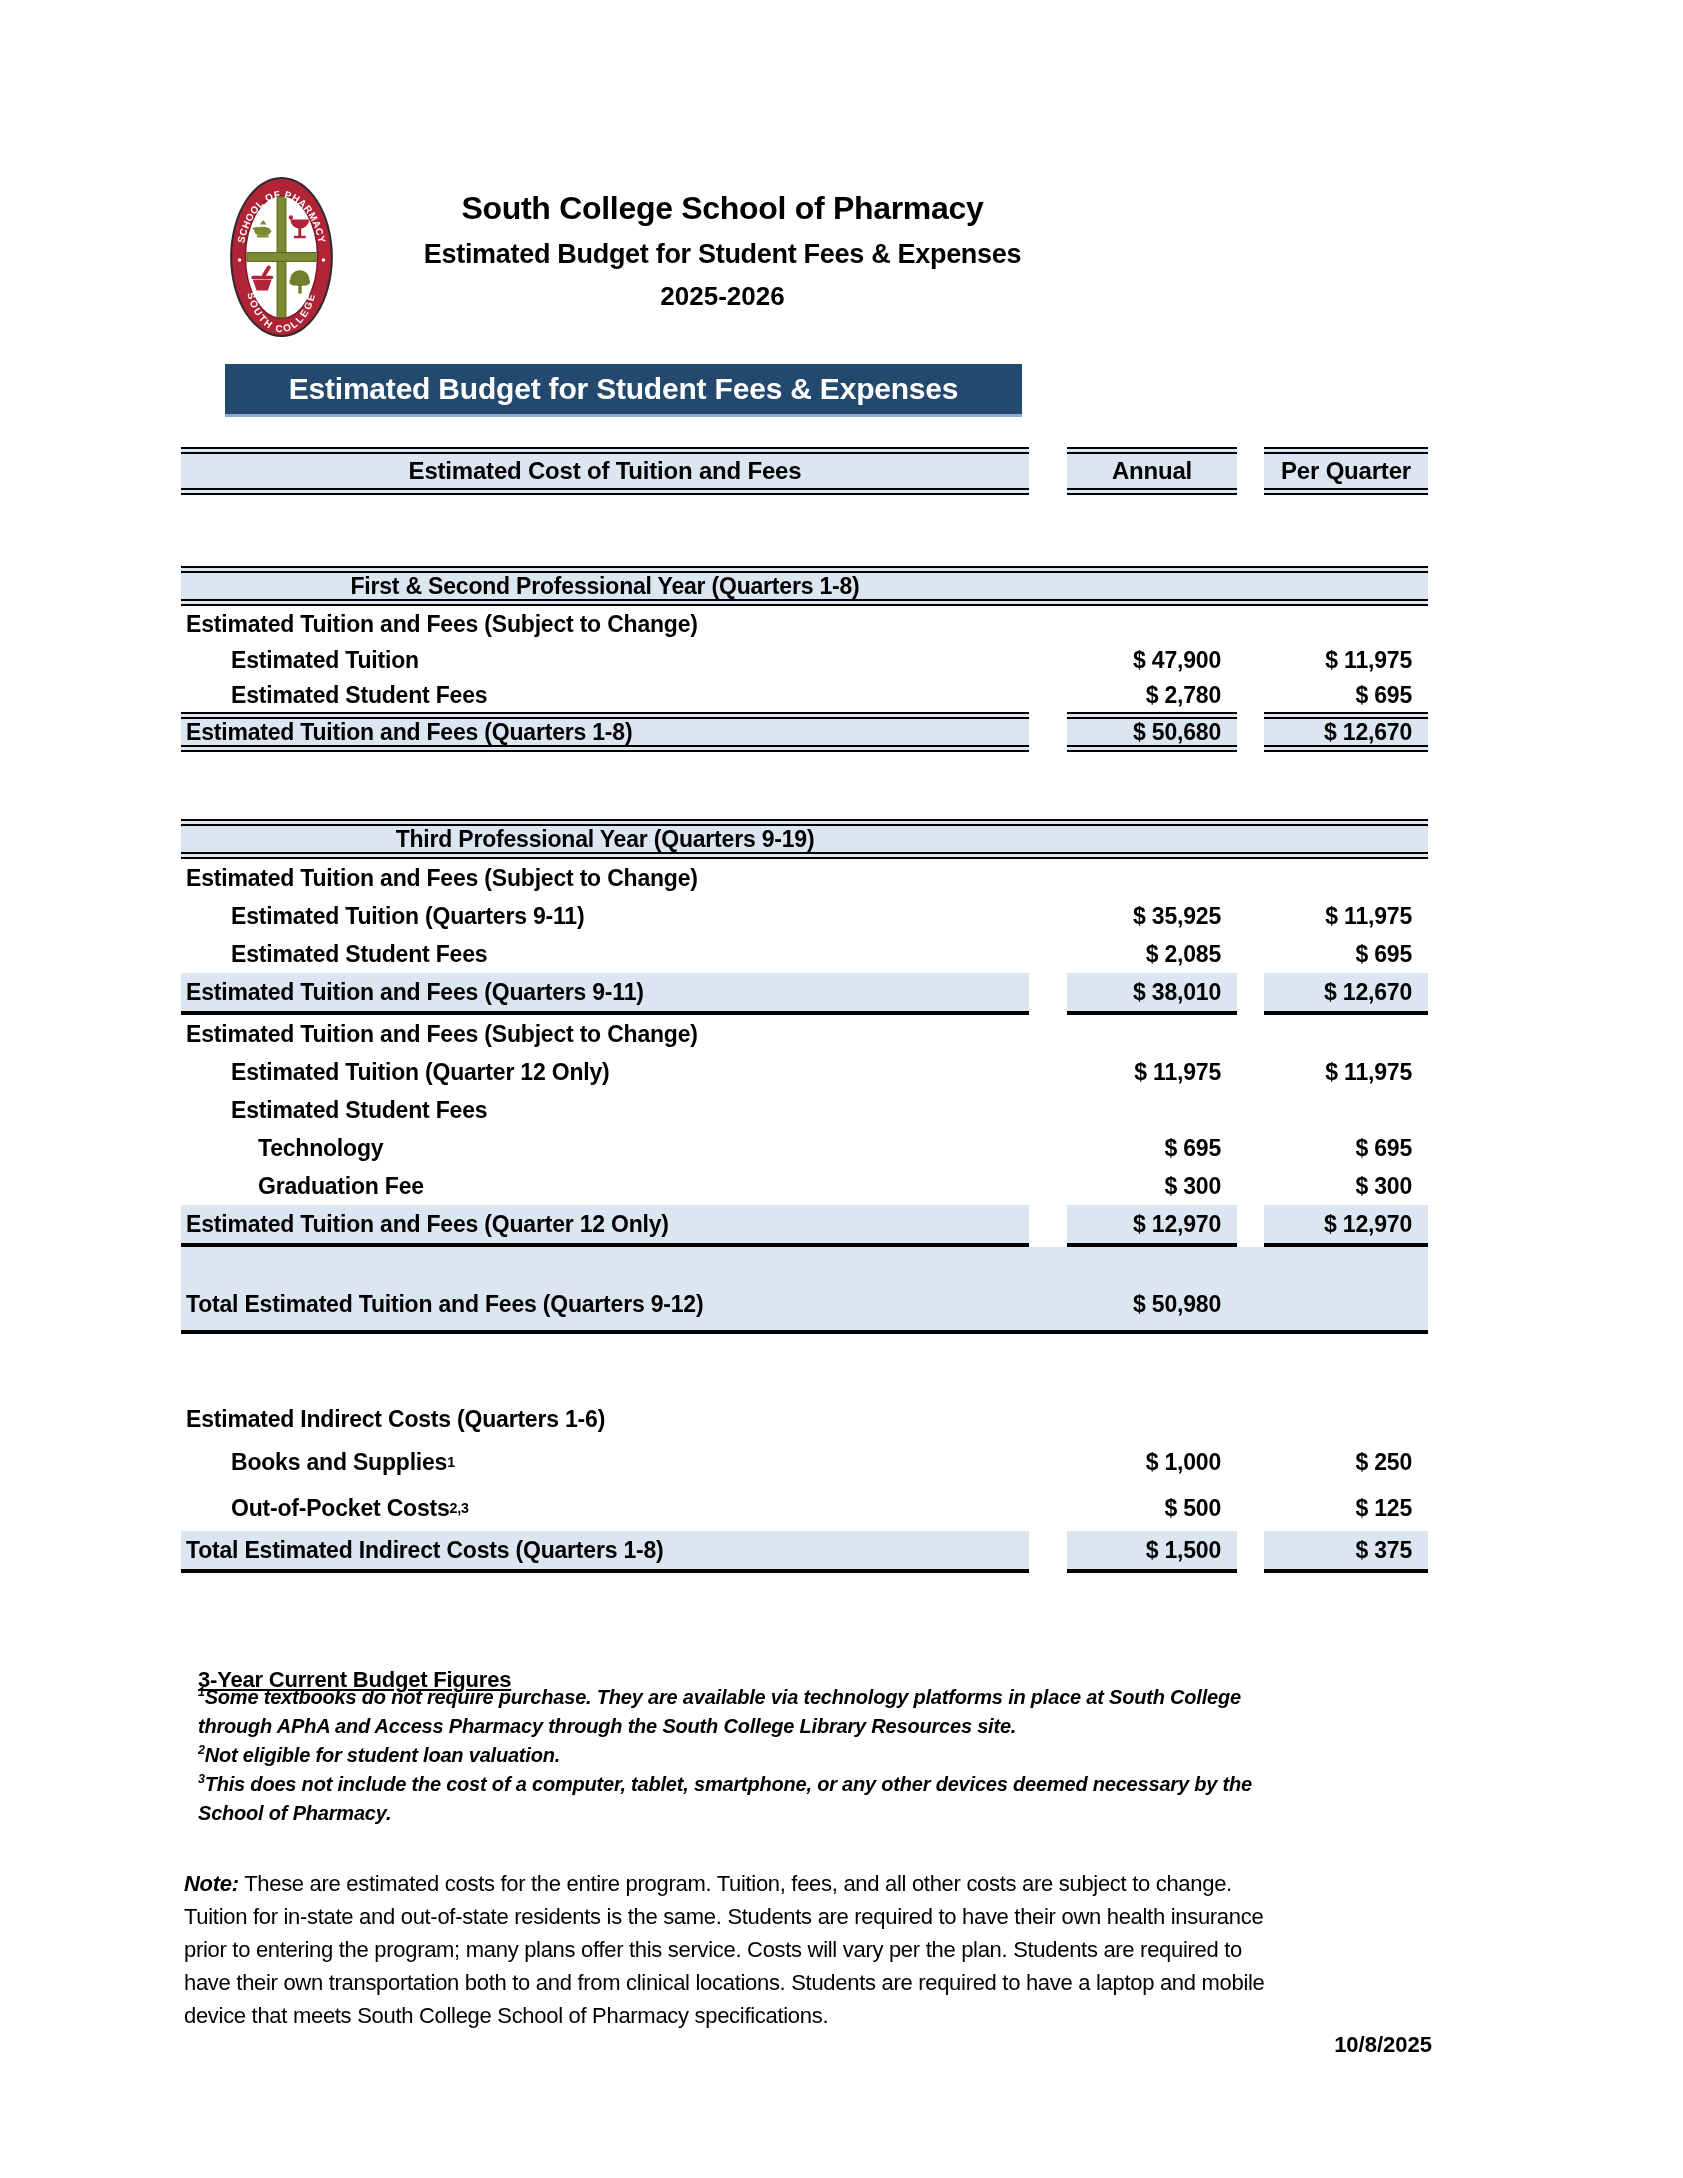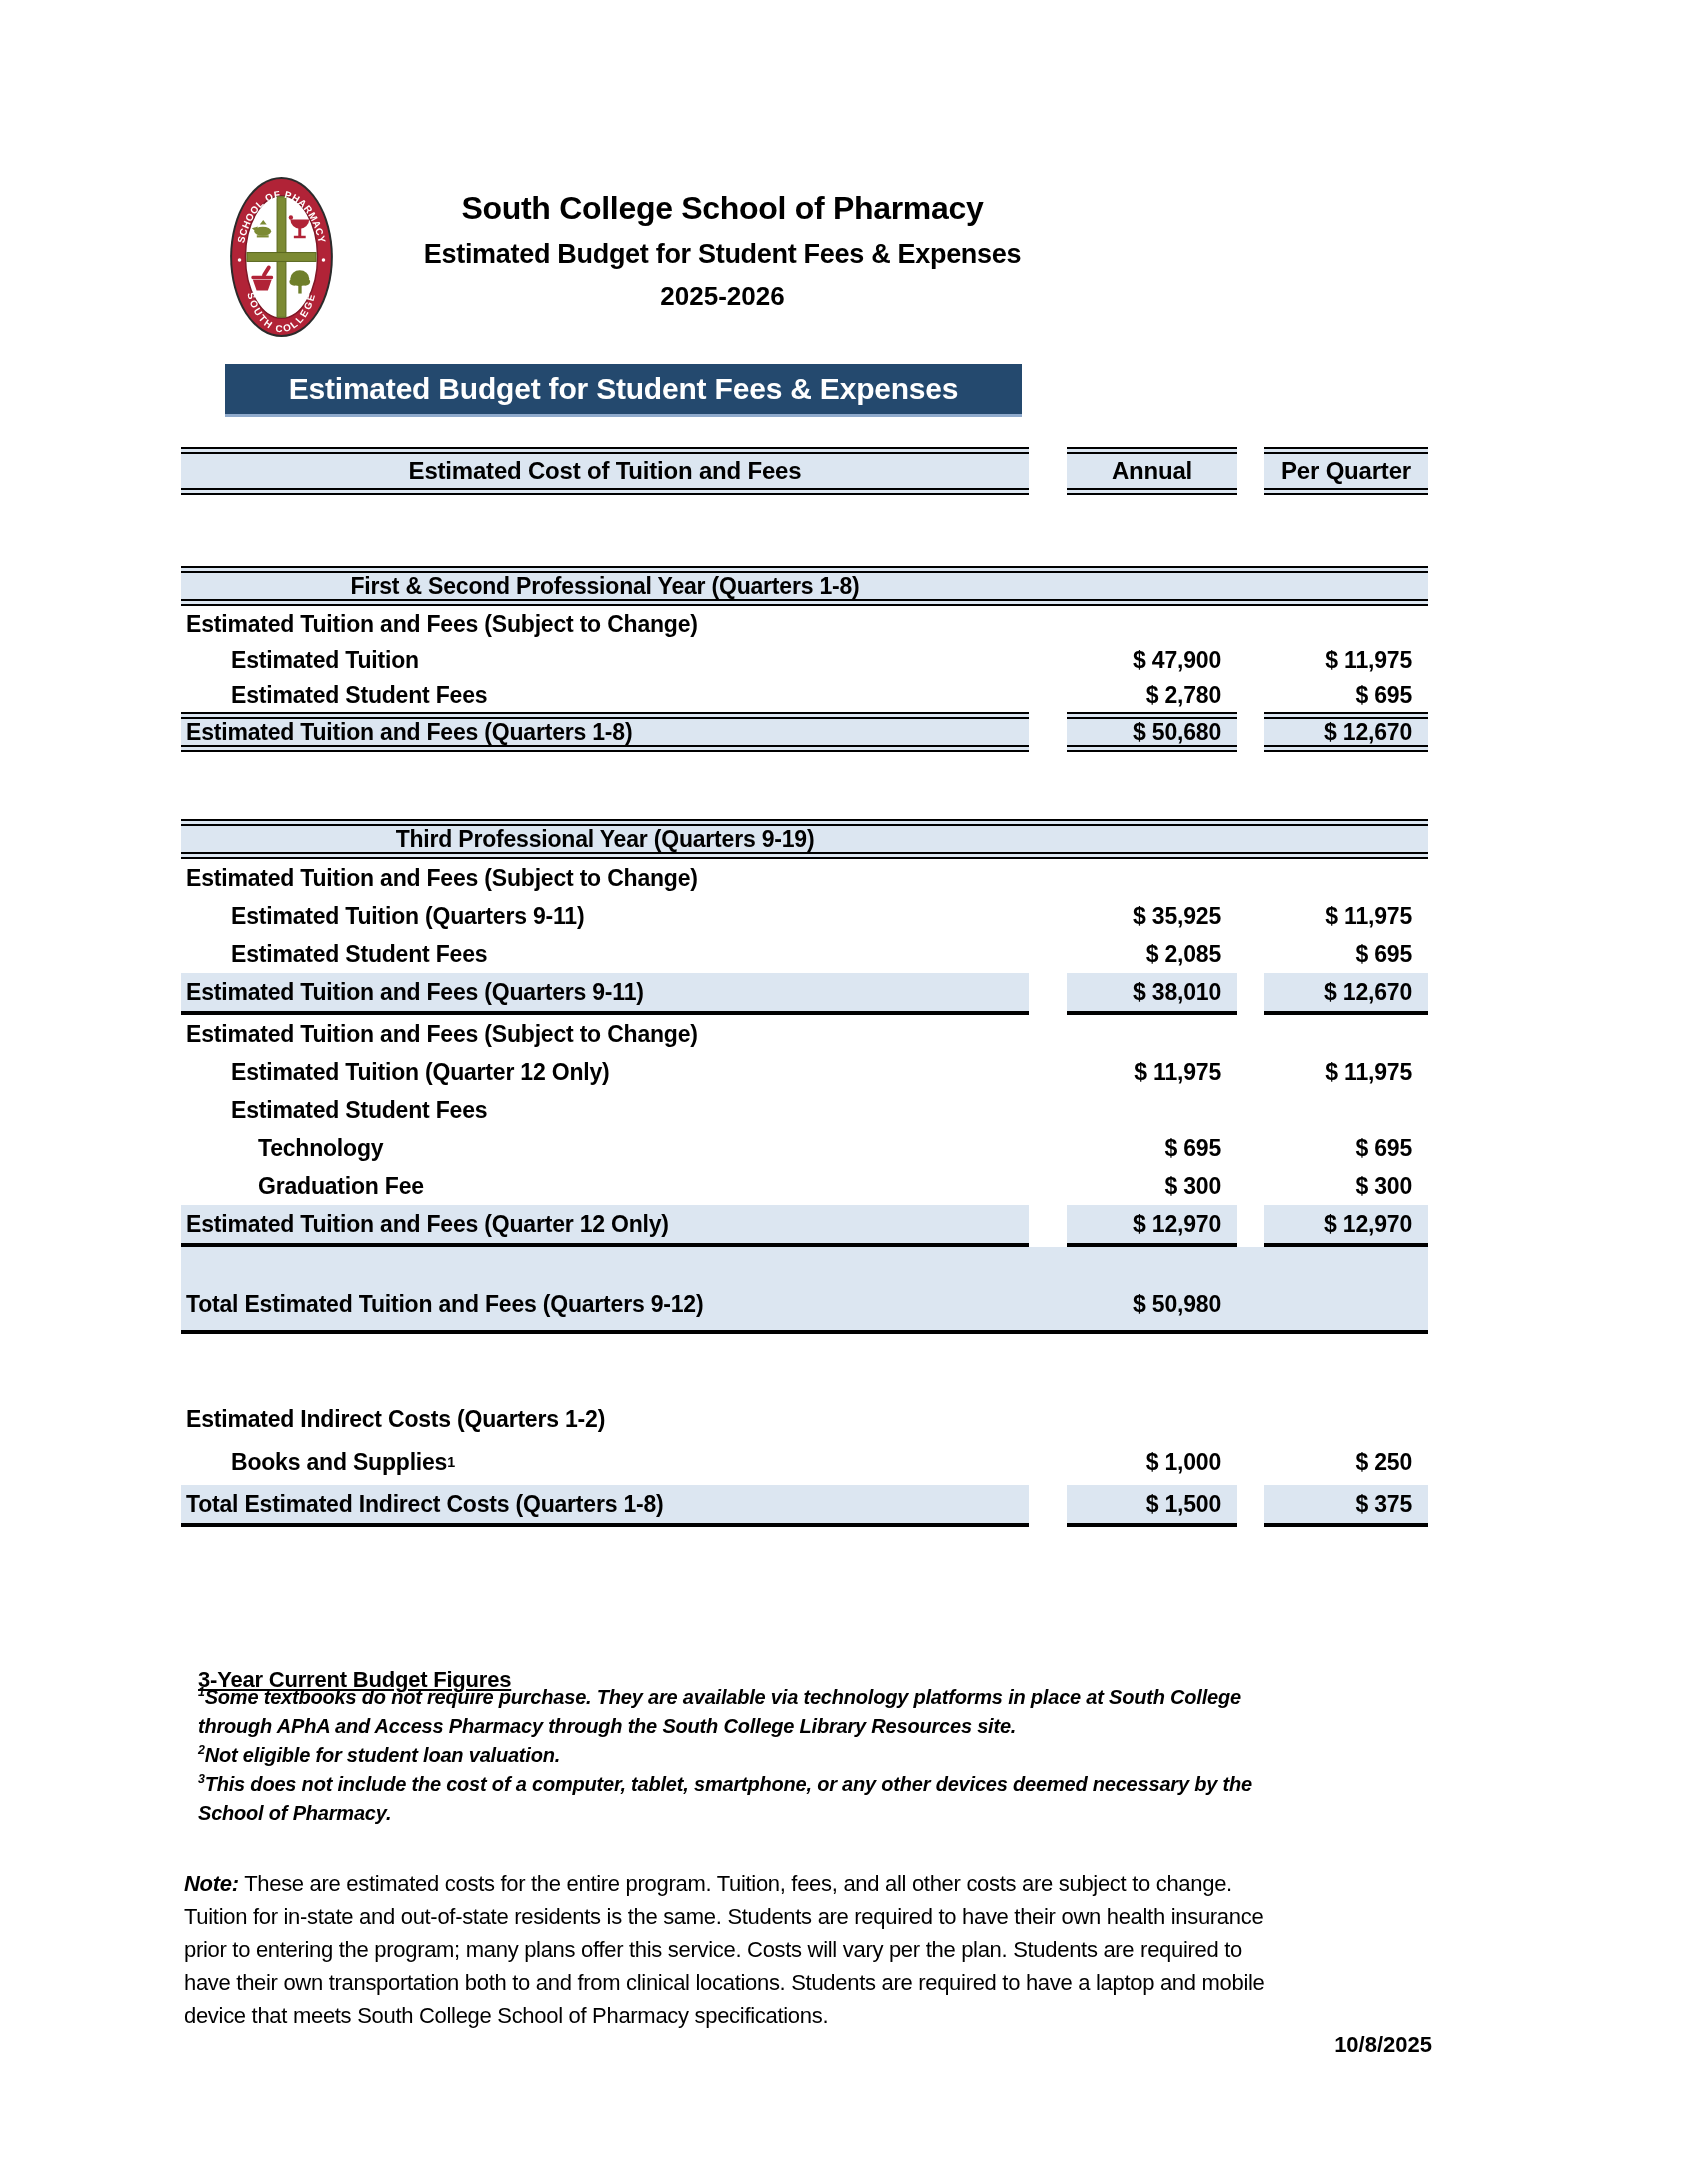--- a/index.html
+++ b/index.html
@@ -226,32 +226,42 @@
         <div class="g1"></div>
         <div class="cell val">$ 50,980</div>
         <div class="g2"></div>
         <div class="cell valq"></div>
       </div>
     </div>
 
     <div class="sp66"></div>
 
     <div class="trow h40">
-      <div class="cell lbl">Estimated Indirect Costs (Quarters 1-2)</div>
+      <div class="cell lbl">Estimated Indirect Costs (Quarters 1-6)</div>
     </div>
     <div class="trow h46">
       <div class="cell lbl ind1">
         <span>Books and Supplies</span>
           <sup>1</sup>
       </div>
       <div class="g1"></div>
       <div class="cell val">$ 1,000</div>
       <div class="g2"></div>
       <div class="cell valq">$ 250</div>
     </div>
+    <div class="trow h46">
+      <div class="cell lbl ind1">
+        <span>Out-of-Pocket Costs</span>
+          <sup>2,3</sup>
+      </div>
+      <div class="g1"></div>
+      <div class="cell val">$ 500</div>
+      <div class="g2"></div>
+      <div class="cell valq">$ 125</div>
+    </div>
     <div class="trow h42">
       <div class="cell lbl hl bb">Total Estimated Indirect Costs (Quarters 1-8)</div>
       <div class="g1"></div>
       <div class="cell val hl bb">$ 1,500</div>
       <div class="g2"></div>
       <div class="cell valq hl bb">$ 375</div>
     </div>
   </div>
 
   <div class="budget-figures">3-Year Current Budget Figures</div>

